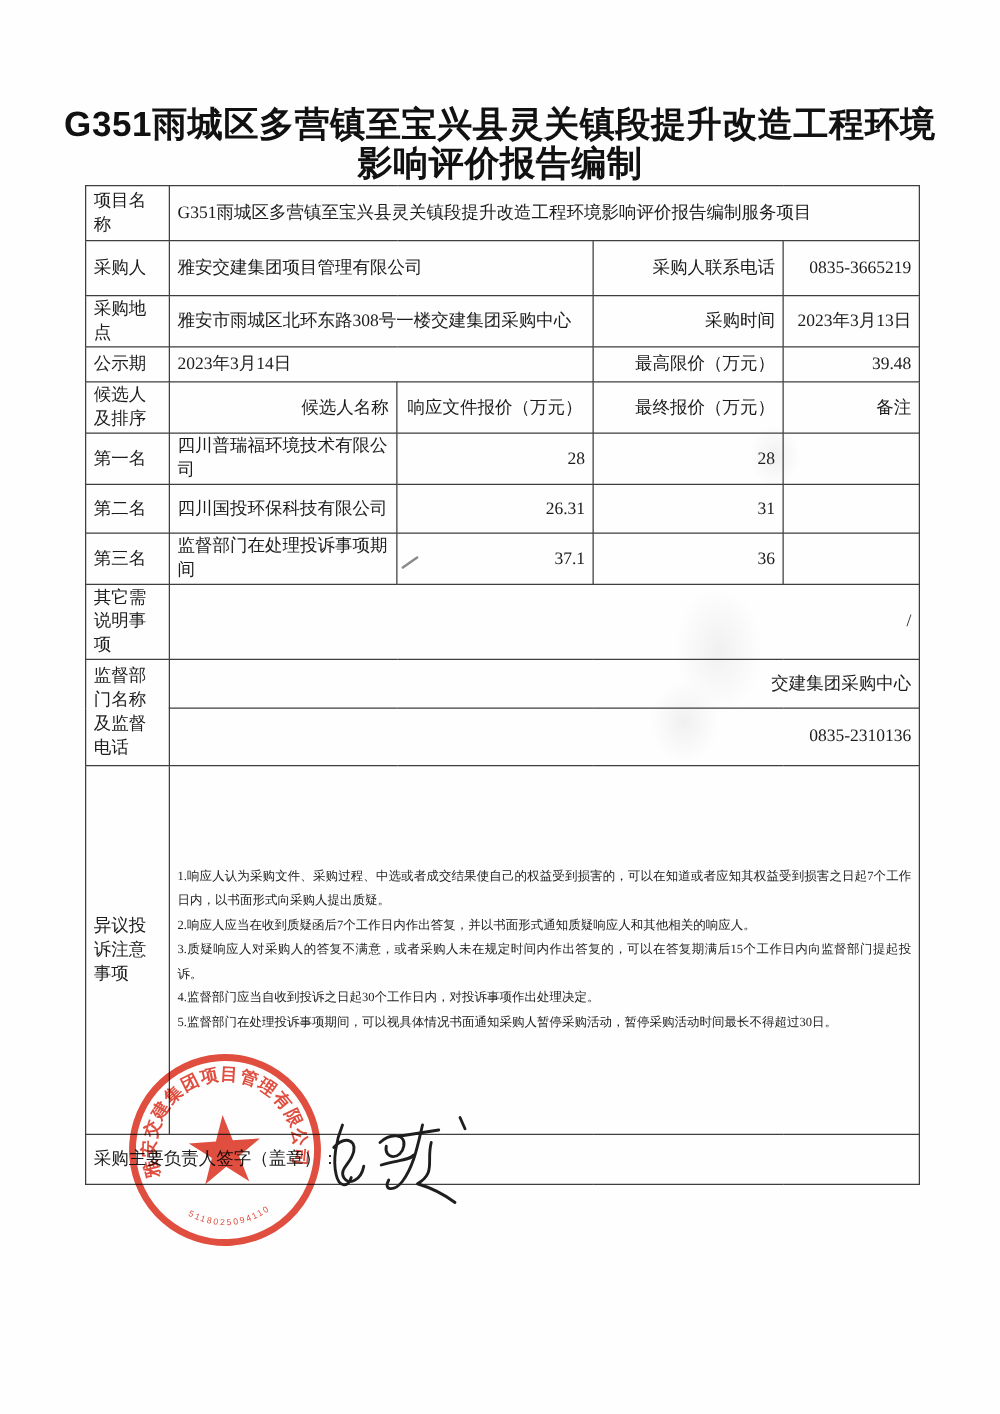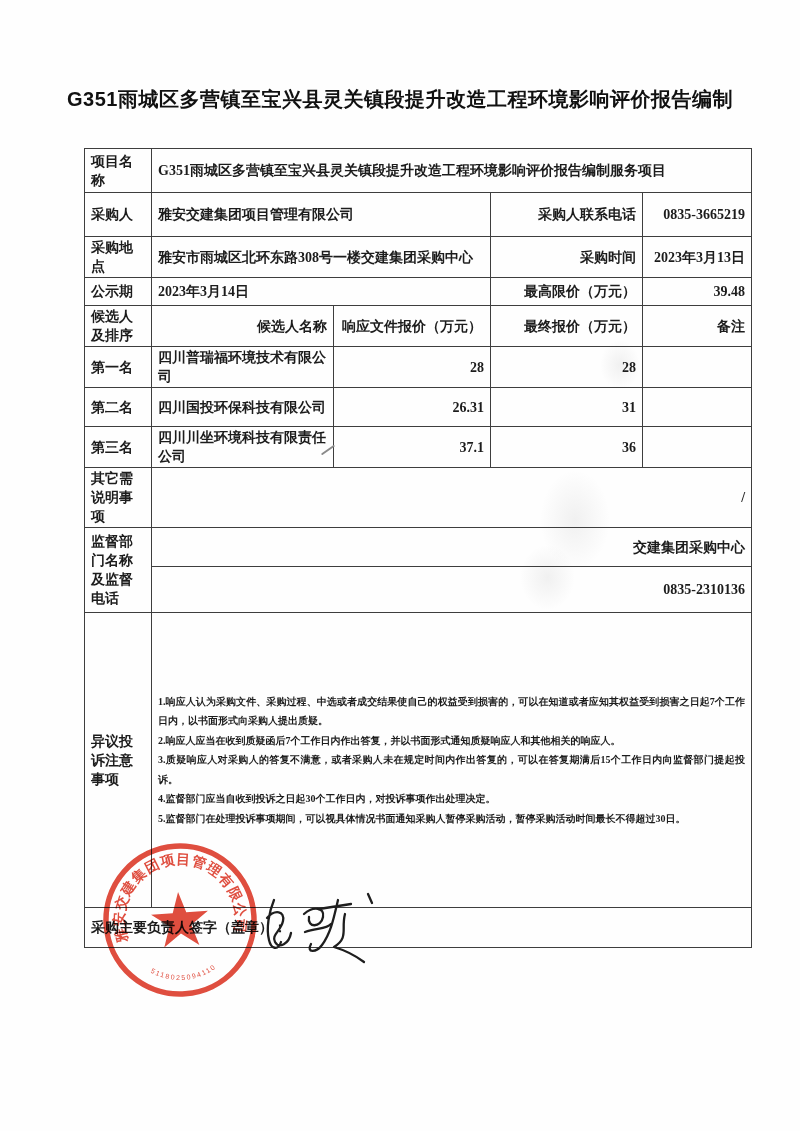--- a/index.html
+++ b/index.html
@@ -1,25 +1,25 @@
 <!DOCTYPE html>
 <html><head>
 <meta charset="utf-8">
 <style>
   * { margin:0; padding:0; box-sizing:border-box; }
   html,body { width:800px; height:1131px; background:#ffffff; }
   body { position:relative; font-family:"Liberation Serif","DejaVu Serif",serif; color:#1c1c1c; }
   .page { position:absolute; inset:0; background:#fefefe; overflow:hidden; }
 
   .doc-title { position:absolute; top:84px; left:50px; width:700px; text-align:center;
-    font-weight:700; font-size:20px; line-height:31px; color:#111;
+    font-weight:700; font-size:28px; line-height:31px; color:#111;
     font-family:"Liberation Sans","DejaVu Sans",sans-serif; letter-spacing:0.5px; }
 
-  table.results { position:absolute; left:84px; top:148px; width:667px;
-    border-collapse:collapse; table-layout:fixed;font-weight:bold; }
+  table.results { position:absolute; left:68px; top:148px; width:667px;
+    border-collapse:collapse; table-layout:fixed; }
   table.results td { border:1px solid #3e3e3e; padding:1px 6px;
     font-size:14px; line-height:19px; vertical-align:middle; word-break:break-all; }
   td.c { text-align:right; }
   td.lab { padding-left:4px; padding-right:2px; }
   tr.r44 { height:44px; } tr.r49 { height:35px; } tr.r28 { height:28px; }
   tr.r39 { height:39px; } tr.r41 { height:41px; } tr.r40 { height:40px; }
   tr.r46 { height:46px; } tr.r295 { height:295px; }
   td.objection-cell { vertical-align:middle; padding:6px 8px; }
   td.objection-cell p { margin:0; font-size:10px; line-height:19.5px; text-align:justify; }
   td.sig-cell { padding-left:2px; font-size:14px; }
@@ -97,21 +97,21 @@
     <tr class="r39">
       <td class="lab">第二名</td>
       <td>四川国投环保科技有限公司</td>
       <td class="c">26.31</td>
       <td class="c">31</td>
       <td class="c"></td>
     </tr>
 
     <tr class="r40">
       <td class="lab">第三名</td>
-      <td>四川川坐环境科技有限责任公司</td>
+      <td>监督部门在处理投诉事项期间</td>
       <td class="c">37.1</td>
       <td class="c">36</td>
       <td class="c"></td>
     </tr>
 
     <tr class="r41">
       <td class="lab">其它需说明事项</td>
       <td colspan="4" class="c">/</td>
     </tr>
 

